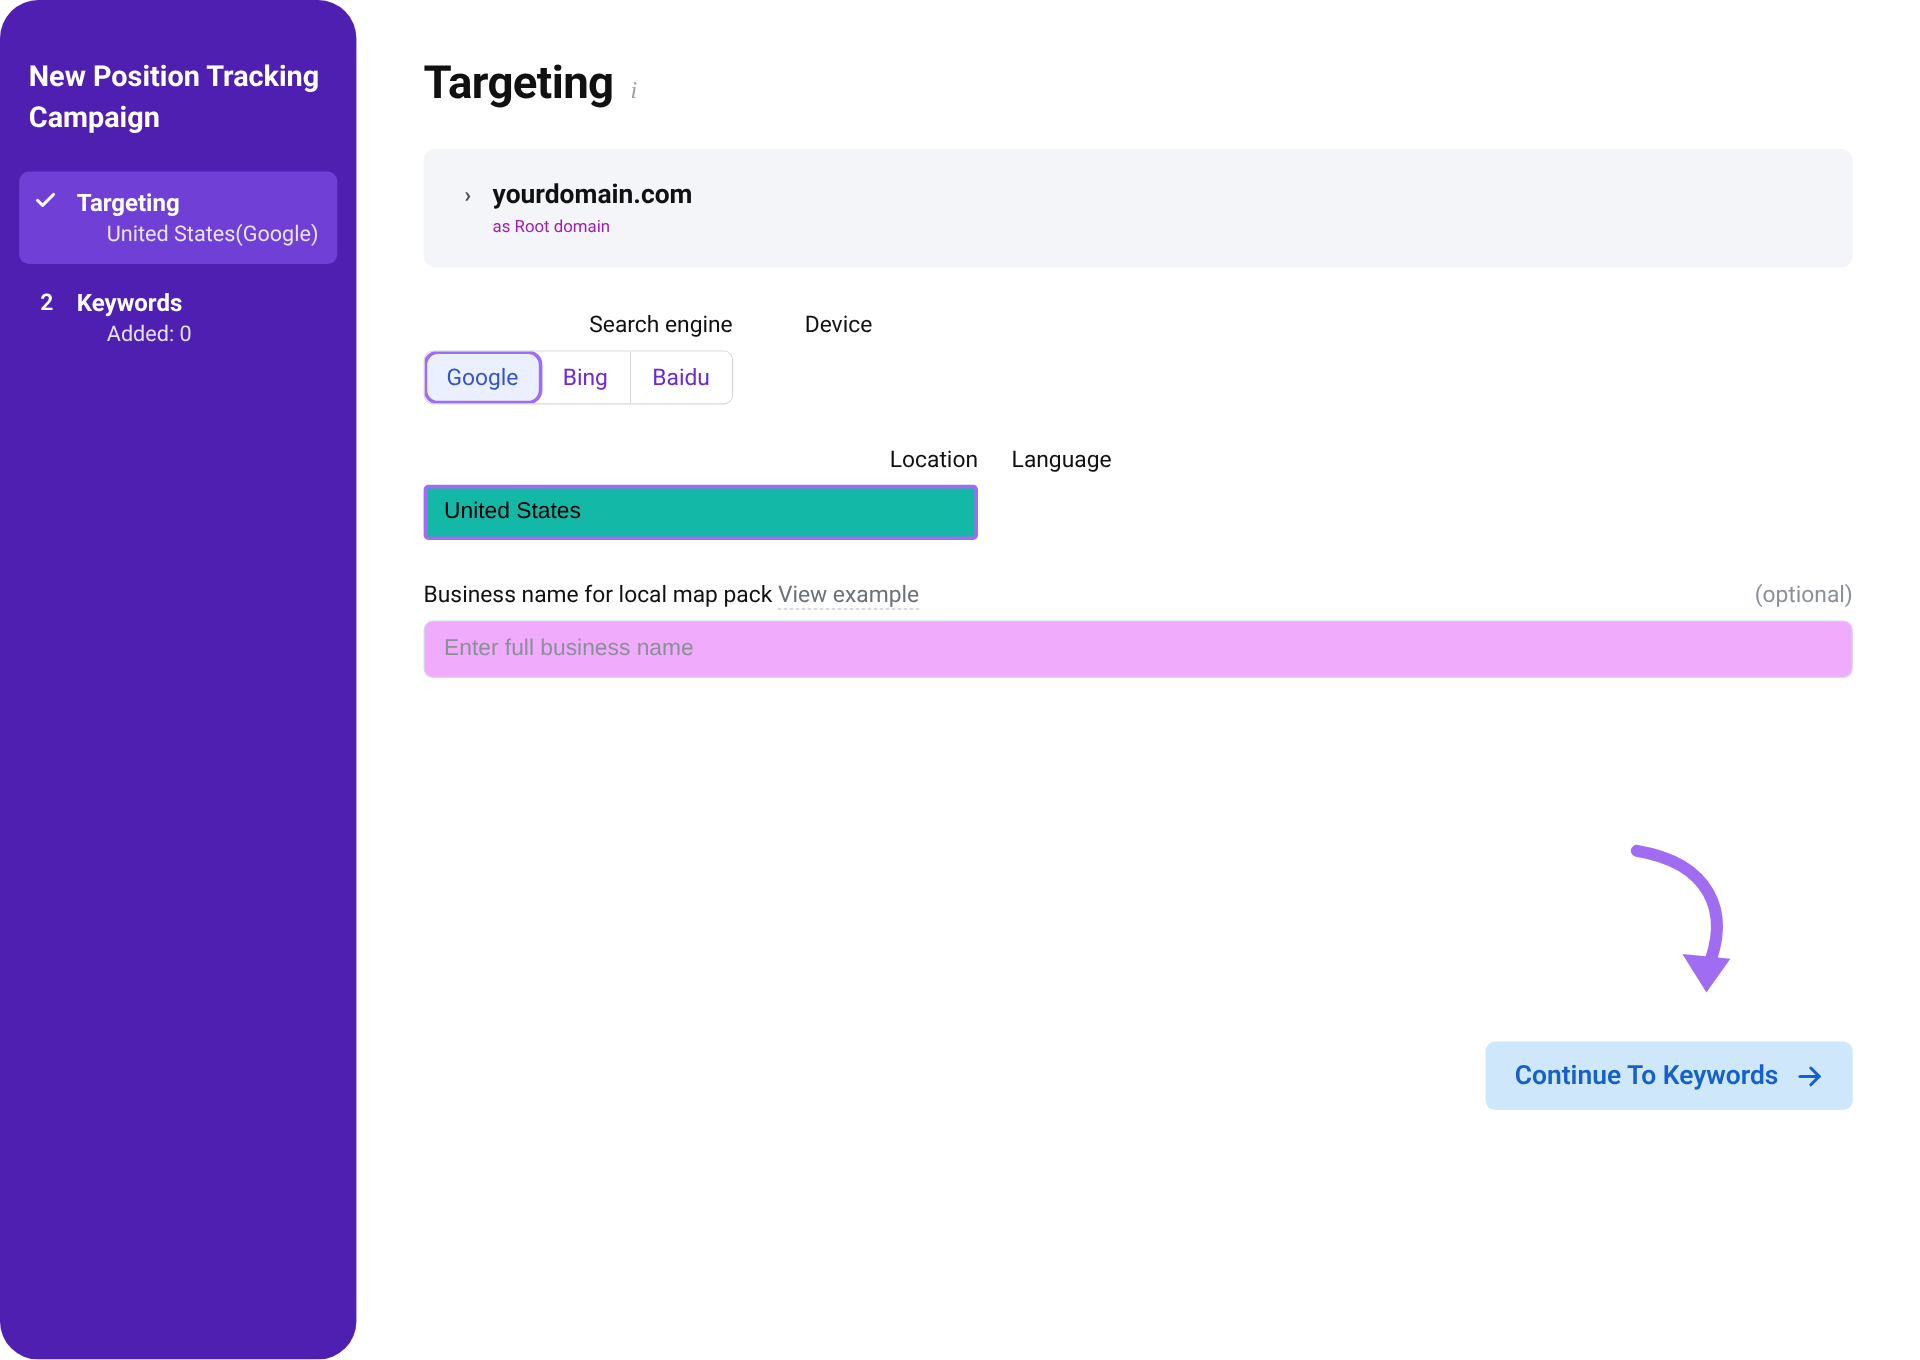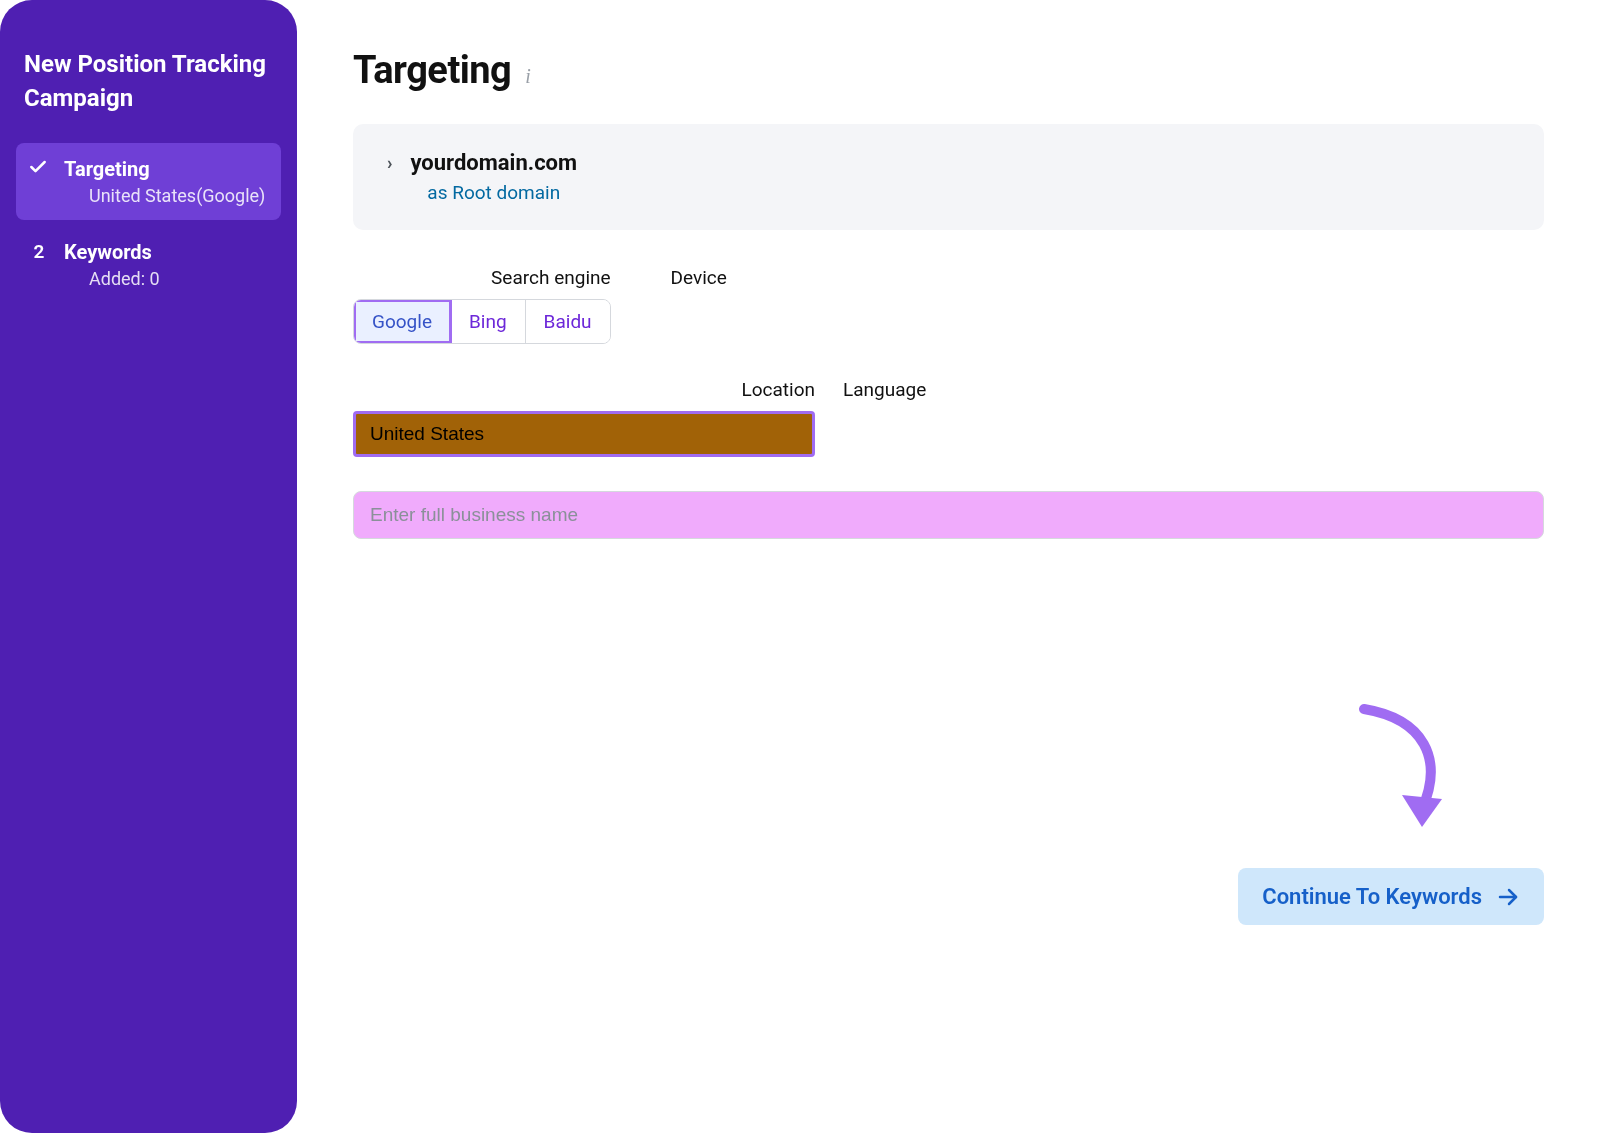--- a/index.html
+++ b/index.html
@@ -103,24 +103,23 @@
     font-weight: 800;
     padding-top: 2px;
     user-select: none;
   }
   .domain-name {
     font-size: 22px;
     font-weight: 700;
     color: #111;
   }
   .domain-type {
-    font-size: 19px;
-    color: #0369a1;
+    font-size: 14px;
+    color: #a21caf;
     margin-top: 6px;
-    text-align: center;
   }
 
   
   .form-row {
     display: flex;
     gap: 60px;
     margin-bottom: 34px;
   }
   .form-group { }
   .field-label {
@@ -144,32 +143,32 @@
     background: #fff;
     border-right: 1px solid #d5d8dd;
     cursor: pointer;
   }
   .segmented-item:last-child { border-right: none; }
   .segmented-item.selected {
     background: #eaf0ff;
     color: #3653c7;
     outline: 3px solid #a06cf2;
     outline-offset: -2px;
-    border-radius: 0;
+    border-radius: 11px;
     position: relative;
     z-index: 1;
   }
 
   
   .hl-input {
     border: 3px solid #a06cf2;
     border-radius: 4px;
     padding: 9px 14px;
     font-size: 19px;
-    background: #a16207;
+    background: #14b8a6;
     color: #111;
     display: flex;
     align-items: center;
     justify-content: space-between;
   }
   .hl-input input {
     border: none;
     outline: none;
     font-size: 19px;
     width: 100%;
@@ -305,20 +304,27 @@
         <input type="text" value="United States" style="">
       </div>
     </div>
 
     <div class="form-group">
       <div class="field-label">Language</div>
     </div>
   </div>
 
   <div>
+    <div class="biz-row">
+      <div class="biz-label">
+        <span>Business name for local map pack </span>
+        <span class="biz-example">View example</span>
+      </div>
+      <div class="biz-optional">(optional)</div>
+    </div>
     <input class="biz-input" type="text" placeholder="Enter full business name" style="">
   </div>
 
   <div class="point-arrow">
     <svg width="120" height="140" viewBox="0 0 120 140" fill="none">
       <path d="M20 10 C 80 20, 100 60, 78 110" stroke="#a06cf2" stroke-width="10" fill="none" stroke-linecap="round"></path>
       <path d="M78 110 L62 92 L78 110 L96 96 Z" fill="#a06cf2"></path>
       <polygon points="78,128 58,96 98,100" fill="#a06cf2"></polygon>
     </svg>
   </div>

